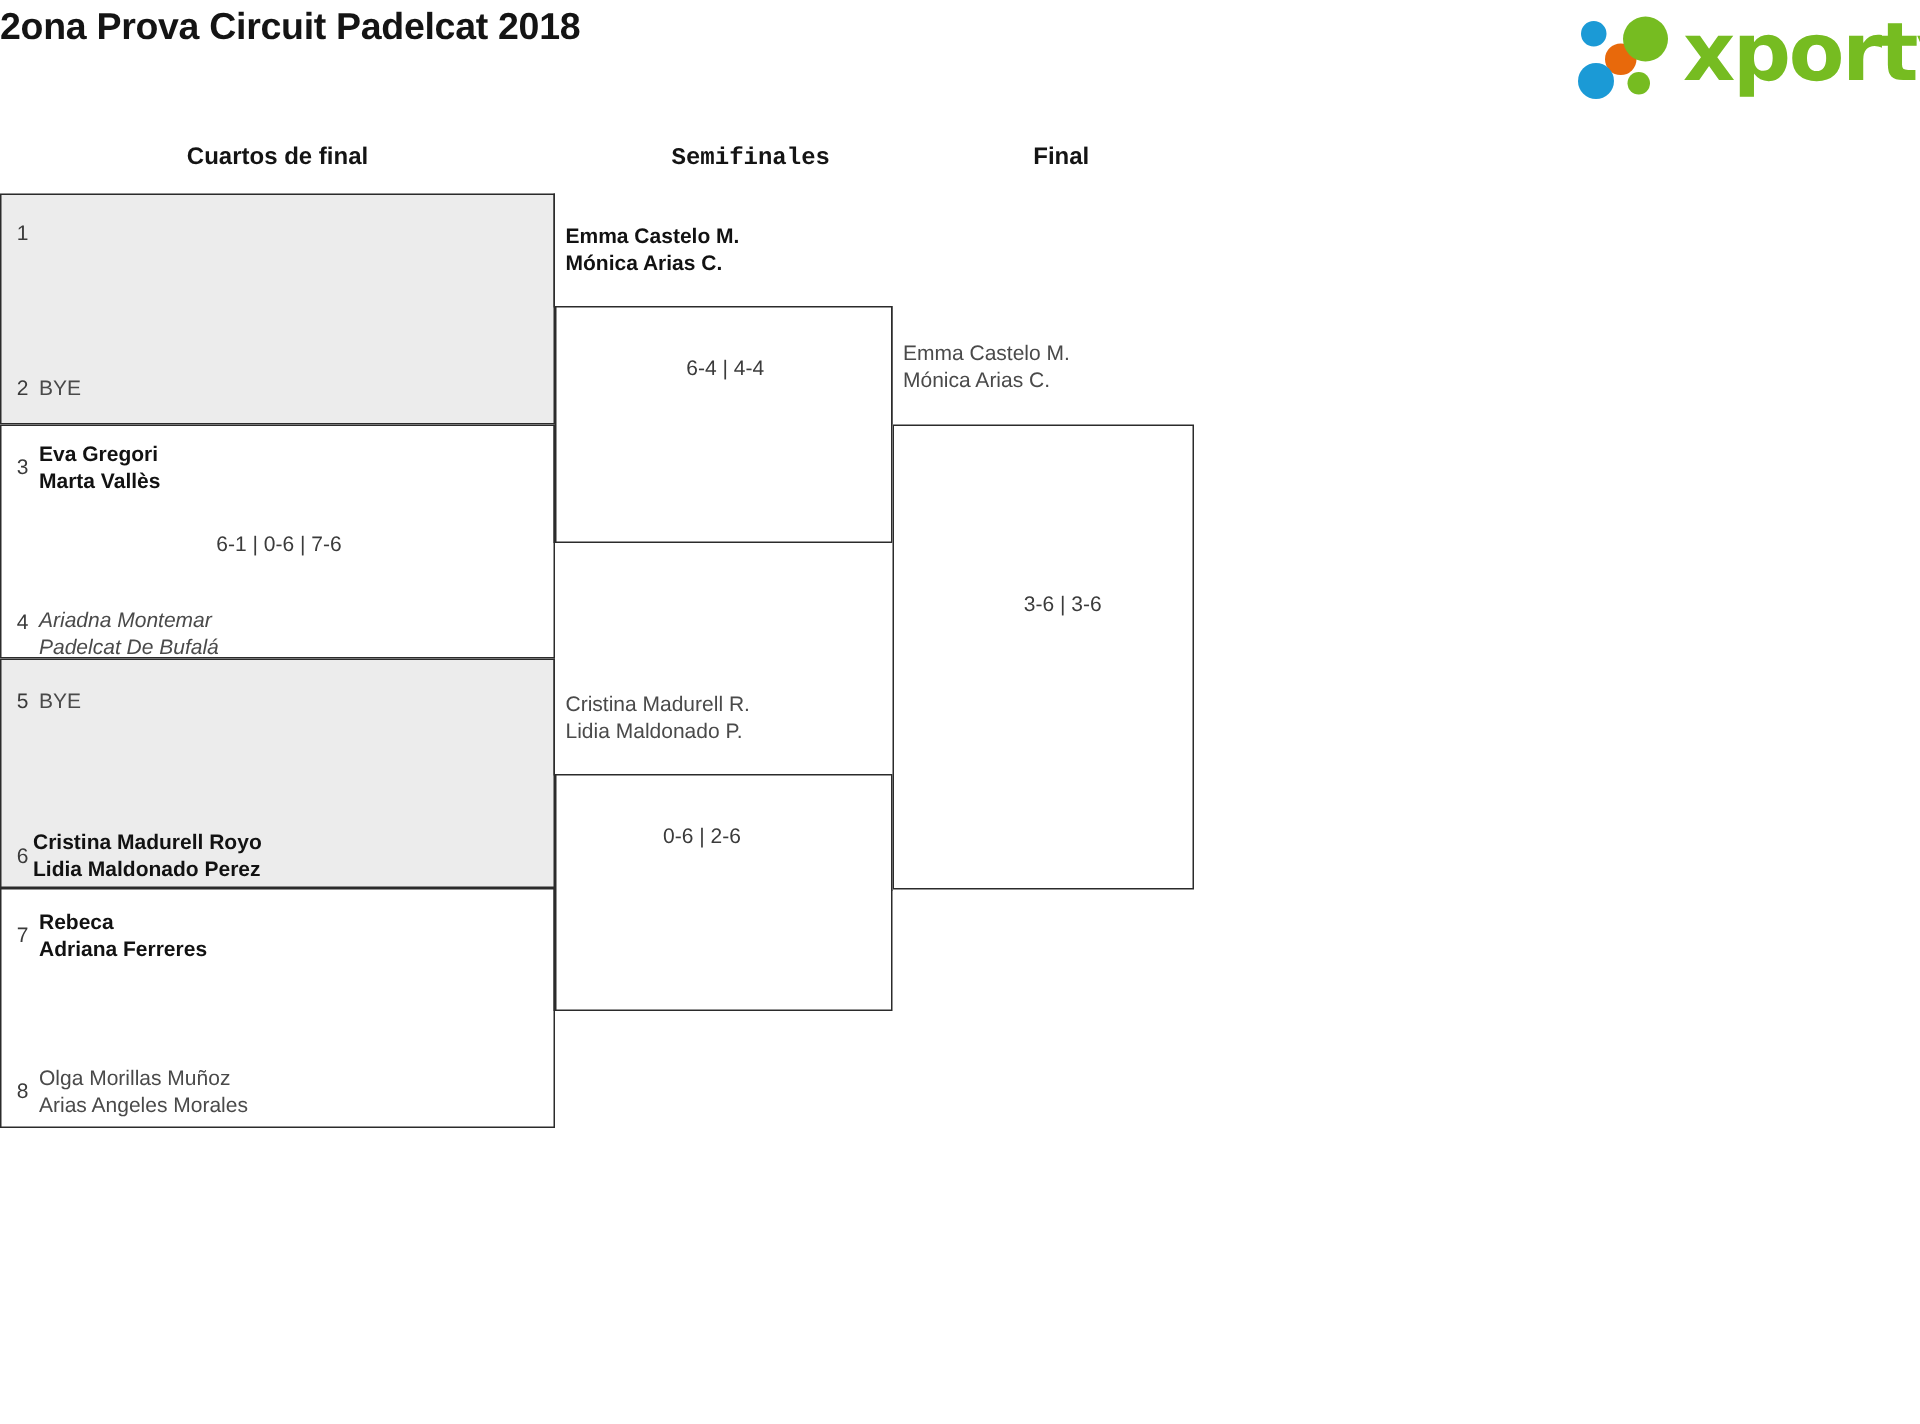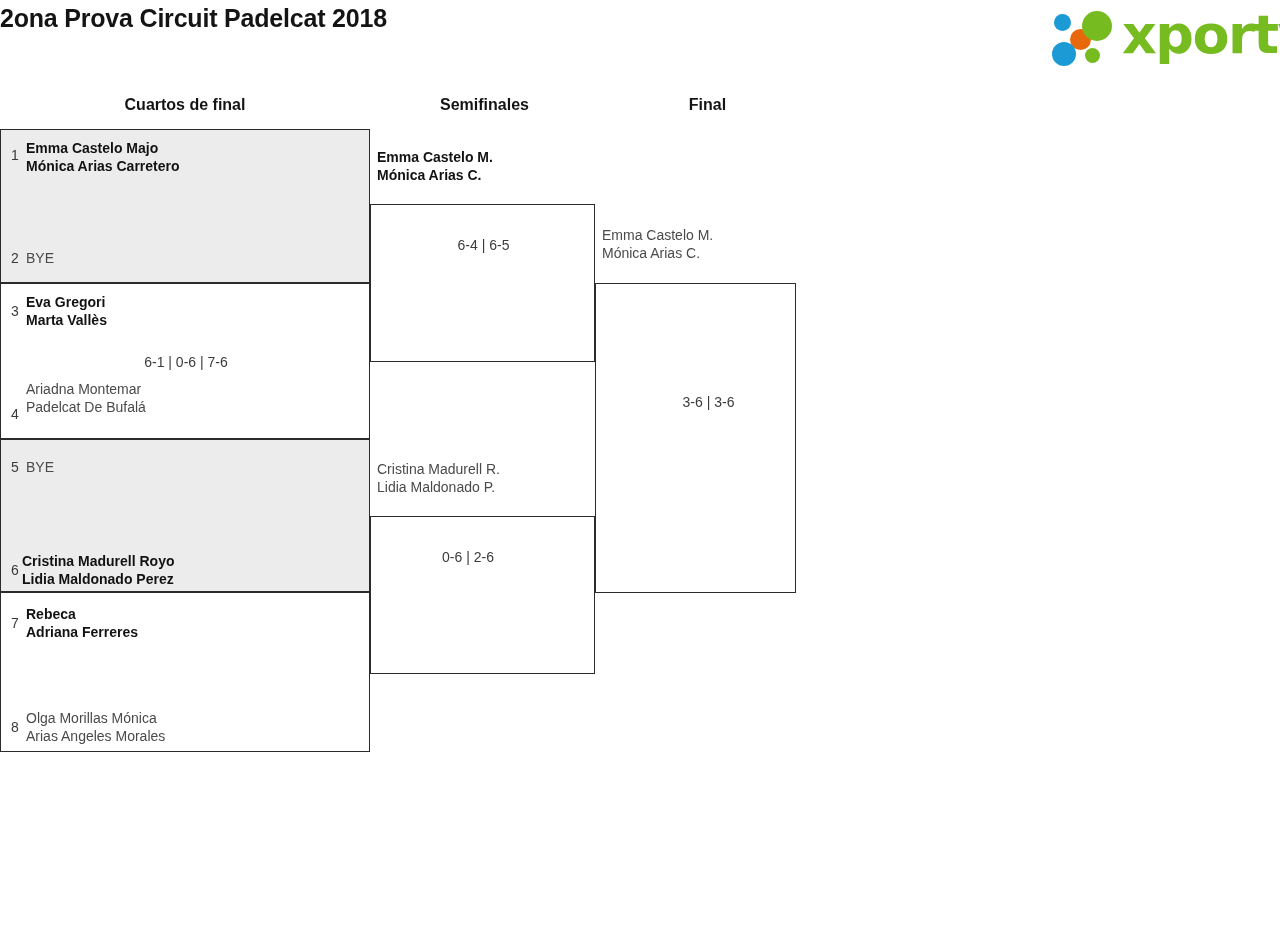--- a/index.html
+++ b/index.html
@@ -101,48 +101,44 @@
       <span class="dot" style="left:18px;top:19px;width:21px;height:21px;background:#e8690b;"></span>
       <span class="dot" style="left:30px;top:1px;width:30px;height:30px;background:#76bc21;"></span>
       <span class="dot" style="left:0px;top:32px;width:24px;height:24px;background:#1b9ad6;"></span>
       <span class="dot" style="left:33px;top:38px;width:15px;height:15px;background:#76bc21;"></span>
     </div>
     <div id="logo-word">xporty</div>
   </div>
 </div>
 
 <div class="round-header" style="left:0px;top:96px;width:370px;">Cuartos de final</div>
-<div class="round-header" style="left:372px;top:96px;width:225px;">Semifinales</div>
+<div class="round-header" style="left:388px;top:96px;width:225px;font-family:Liberation Mono, monospace;">Semifinales</div>
 <div class="round-header" style="left:595px;top:96px;width:225px;">Final</div>
 
 <div id="bracket">
 
   <div class="match r1 shaded" style="top:129px;height:154px;">
     <div class="seed" style="top:17px;">1</div>
-    <div class="team winner" style="left:25px;top:9px;">
-      <span class="p">Emma Castelo Majo</span>
-      <span class="p">Mónica Arias Carretero</span>
-    </div>
     <div class="score" style="left:0;top:66px;width:370px;"></div>
     <div class="seed" style="top:120px;">2</div>
     <div class="team" style="left:25px;top:119px;">
       <span class="p">BYE</span>
       <span class="p"></span>
     </div>
   </div>
 
   <div class="match r1" style="top:283px;height:156px;">
     <div class="seed" style="top:19px;">3</div>
     <div class="team winner" style="left:25px;top:9px;">
       <span class="p">Eva Gregori</span>
       <span class="p">Marta Vallès</span>
     </div>
     <div class="score" style="left:0;top:70px;width:370px;">6-1 | 0-6 | 7-6</div>
     <div class="seed" style="top:122px;">4</div>
-    <div class="team" style="left:25px;top:96px;">
+    <div class="team" style="left:25px;top:120px;font-style:italic;">
       <span class="p">Ariadna Montemar</span>
       <span class="p">Padelcat De Bufalá</span>
     </div>
   </div>
 
   <div class="match r1 shaded" style="top:439px;height:153px;">
     <div class="seed" style="top:19px;">5</div>
     <div class="team" style="left:25px;top:18px;">
       <span class="p">BYE</span>
       <span class="p"></span>
@@ -156,21 +152,21 @@
   </div>
 
   <div class="match r1" style="top:592px;height:160px;">
     <div class="seed" style="top:22px;">7</div>
     <div class="team winner" style="left:25px;top:12px;">
       <span class="p">Rebeca</span>
       <span class="p">Adriana Ferreres</span>
     </div>
     <div class="seed" style="top:126px;">8</div>
     <div class="team" style="left:25px;top:116px;">
-      <span class="p">Olga Morillas Mónica</span>
+      <span class="p">Olga Morillas Muñoz</span>
       <span class="p">Arias Angeles Morales</span>
     </div>
   </div>
 
   <div class="team winner" style="left:377px;top:148px;">
     <span class="p">Emma Castelo M.</span>
     <span class="p">Mónica Arias C.</span>
   </div>
   <div class="team" style="left:377px;top:304px;">
     <span class="p">Eva G.</span>
@@ -185,21 +181,21 @@
     <span class="p">Rebeca</span>
     <span class="p">Adriana F.</span>
   </div>
 
   <div class="conn" style="left:369px;top:129px;width:1px;height:76px;"></div>
   <div class="conn" style="left:369px;top:283px;width:1px;height:79px;"></div>
   <div class="conn" style="left:369px;top:439px;width:1px;height:78px;"></div>
   <div class="conn" style="left:369px;top:592px;width:1px;height:82px;"></div>
 
   <div class="match r2" style="left:370px;top:204px;width:225px;height:158px;">
-    <div class="score" style="left:0;top:32px;width:225px;">6-4 | 6-5</div>
+    <div class="score" style="left:0;top:32px;width:225px;">6-4 | 4-4</div>
   </div>
 
   <div class="match r2" style="left:370px;top:516px;width:225px;height:158px;">
     <div class="score" style="left:0;top:32px;width:194px;">0-6 | 2-6</div>
   </div>
 
   <div class="team" style="left:602px;top:226px;">
     <span class="p">Emma Castelo M.</span>
     <span class="p">Mónica Arias C.</span>
   </div>

